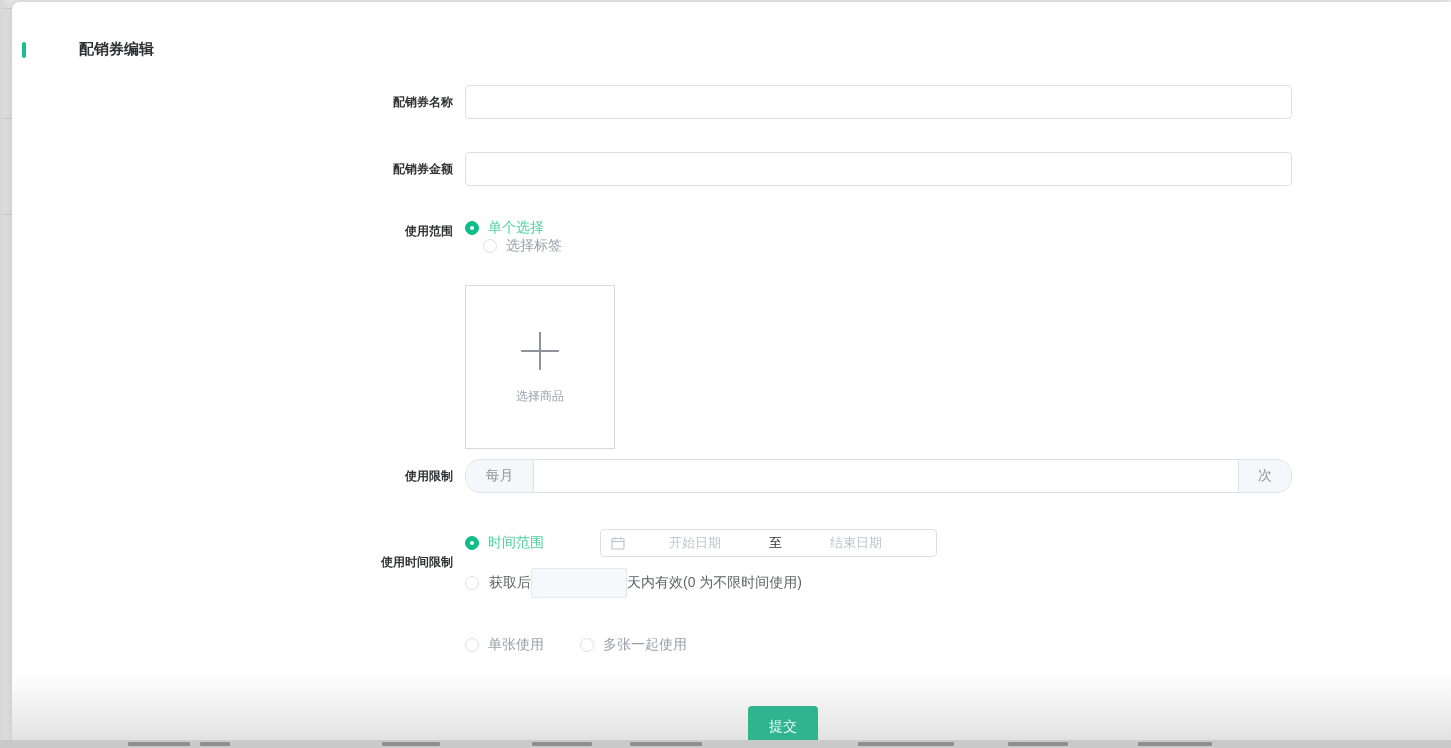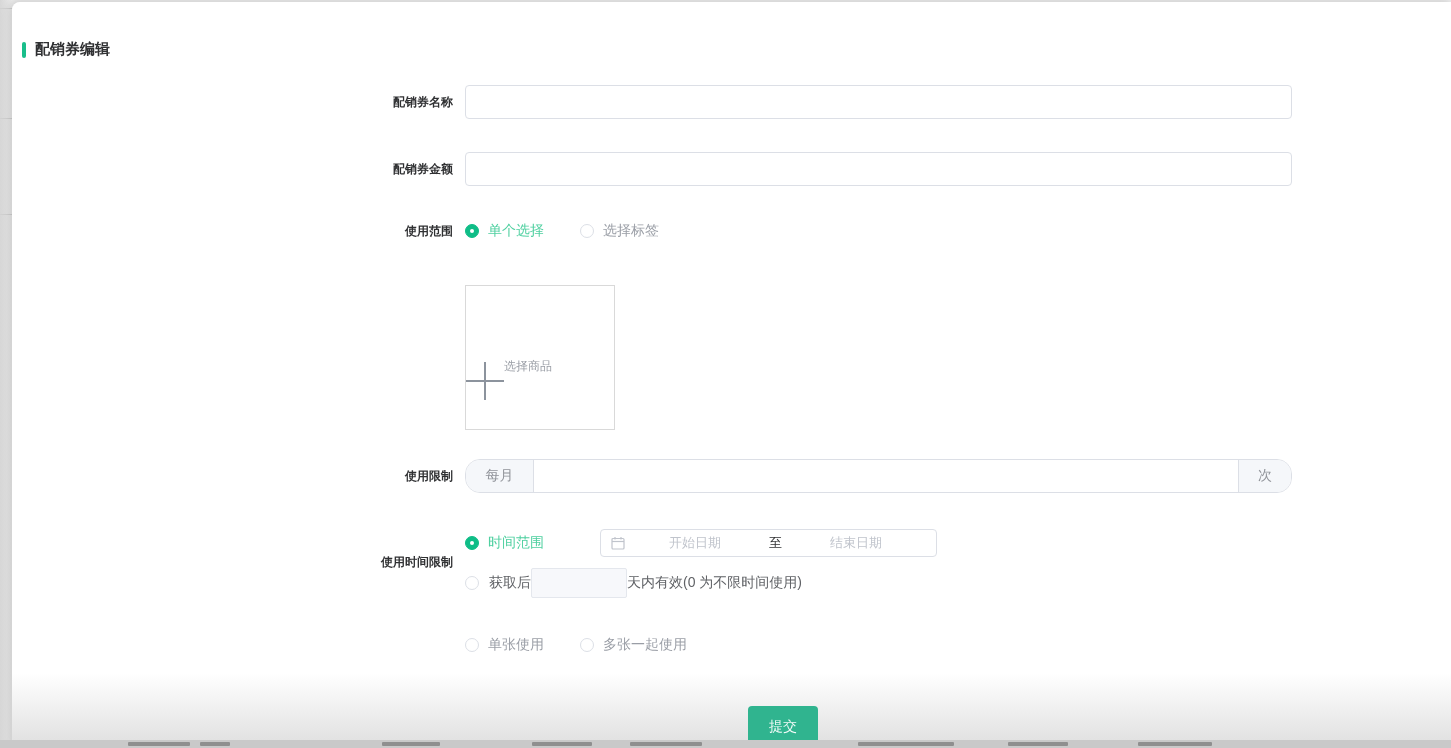--- a/index.html
+++ b/index.html
@@ -13,21 +13,21 @@
     background:linear-gradient(90deg,#d7d7d7 0%, #ececec 100%); }
   .side-sliver .line { position:absolute; left:0; width:12px; height:1px; background:#d2d2d2; }
 
   
   .card { position:absolute; left:12px; top:2px; width:1439px; height:746px;
     background:linear-gradient(180deg,#ffffff 0%, #ffffff 90%, #e2e2e2 99%, #d5d5d5 100%);
     border-top-left-radius:8px;
     box-shadow:-4px 0 10px rgba(0,0,0,0.10), 0 -2px 6px rgba(0,0,0,0.05); }
 
   
-  .sec-title { position:absolute; left:10px; top:38px; display:flex; align-items:center; }
+  .sec-title { position:absolute; left:10px; top:38px; display:flex; align-items:center;gap:44px; }
   .sec-title .marker { width:4px; height:16px; background:#19be8b; border-radius:2px; }
   .sec-title .txt { margin-left:9px; font-size:15px; font-weight:bold; color:#303133; }
 
   
   .flabel { position:absolute; left:0; width:441px; text-align:right;
     font-size:12px; font-weight:600; color:#303133; }
 
   .tinput { position:absolute; left:453px; width:827px; height:34px;
     border:1px solid #dcdfe6; border-radius:4px; background:#fff;
     padding:0 12px; font-size:14px; color:#606266; outline:none; }
@@ -38,23 +38,23 @@
   .radio.checked { background:#0fbd87; border-color:#0fbd87; }
   .radio.checked::after { content:''; position:absolute; left:4px; top:4px;
     width:4px; height:4px; border-radius:50%; background:#fff; }
   .opt { display:flex; align-items:center; }
   .opt .olabel { margin-left:9px; font-size:14px; color:#9a9ea6; }
   .opt .olabel.on { color:#4fd0a0; }
 
   .radio-row { position:absolute; left:453px; display:flex; align-items:center; }
 
   
-  .pick-box { position:absolute; left:453px; top:283px; width:150px; height:145px;
+  .pick-box { position:absolute; left:453px; top:283px; width:150px; height:164px;
     border:1px solid #d9d9d9; background:#fff; cursor:pointer;
-    display:flex; flex-direction:row; align-items:center; }
+    display:flex; flex-direction:column; align-items:center; }
   .plus { position:relative; width:38px; height:38px; margin-top:46px; }
   .plus::before { content:''; position:absolute; left:0; top:18px; width:38px; height:2px; background:#8c939d; }
   .plus::after  { content:''; position:absolute; left:18px; top:0; width:2px; height:38px; background:#8c939d; }
   .pick-label { margin-top:18px; font-size:12px; color:#9a9ea6; }
 
   
   .igroup { position:absolute; left:453px; top:457px; width:827px; height:34px;
     display:flex; border:1px solid #dcdfe6; border-radius:15px; background:#fff; overflow:hidden; }
   .igroup .prepend { width:68px; background:#f5f7fa; border-right:1px solid #dcdfe6;
     color:#909399; font-size:14px; display:flex; align-items:center; justify-content:center; }
@@ -103,21 +103,21 @@
       <span class="txt">配销券编辑</span>
     </div>
 
     <div class="flabel" style="top:83px; line-height:34px;">配销券名称</div>
     <input class="tinput" style="top: 83px;" type="text" value="">
 
     <div class="flabel" style="top:150px; line-height:34px;">配销券金额</div>
     <input class="tinput" style="top: 150px;" type="text" value="">
 
     <div class="flabel" style="top:217px; line-height:24px;">使用范围</div>
-    <div class="radio-row" style="top:217px; height:24px;">
+    <div class="radio-row" style="top:217px; height:24px;flex-direction:column;">
       <div class="opt" style="margin-right:36px;">
         <span class="radio checked"></span>
         <span class="olabel on">单个选择</span>
       </div>
       <div class="opt">
         <span class="radio"></span>
         <span class="olabel">选择标签</span>
       </div>
     </div>
 

